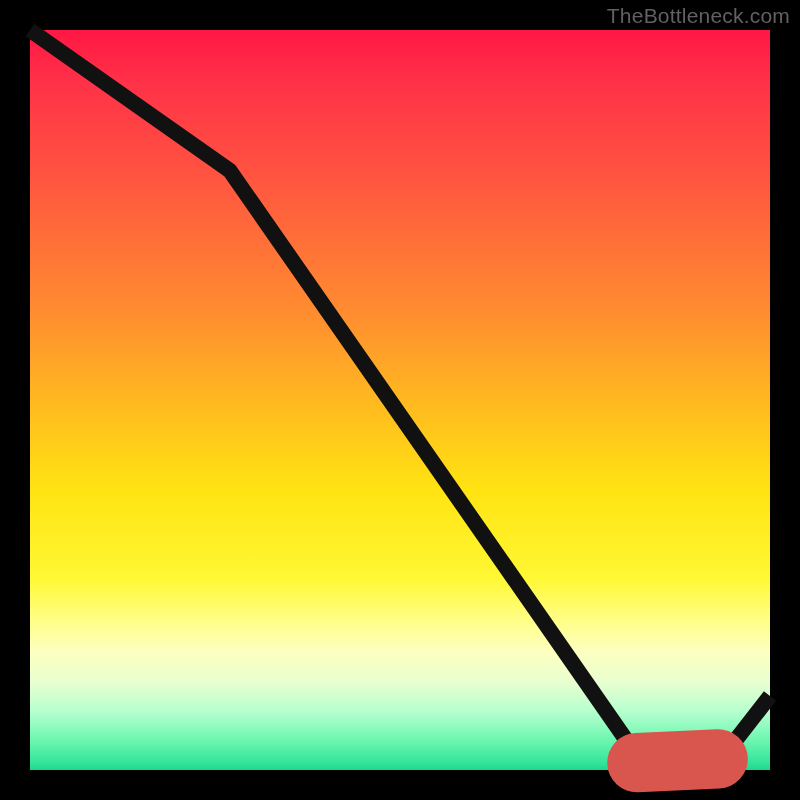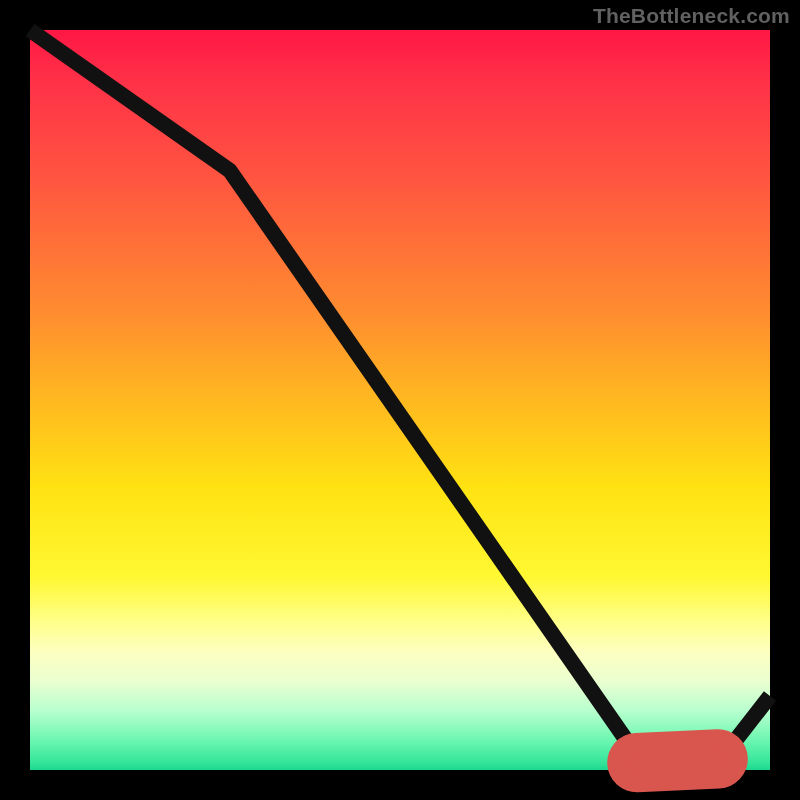--- a/index.html
+++ b/index.html
@@ -16,21 +16,21 @@
     width: 800px;
     height: 800px;
     background: #000;
   }
   .watermark {
     position: absolute;
     top: 4px;
     right: 10px;
     color: #616161;
     font-size: 21px;
-    font-weight: 700;
+    font-weight: 400;
     letter-spacing: 0.2px;
   }
   .plot-wrap {
     position: absolute;
     left: 30px;
     top: 30px;
     width: 740px;
     height: 740px;
   }
   .gradient {

